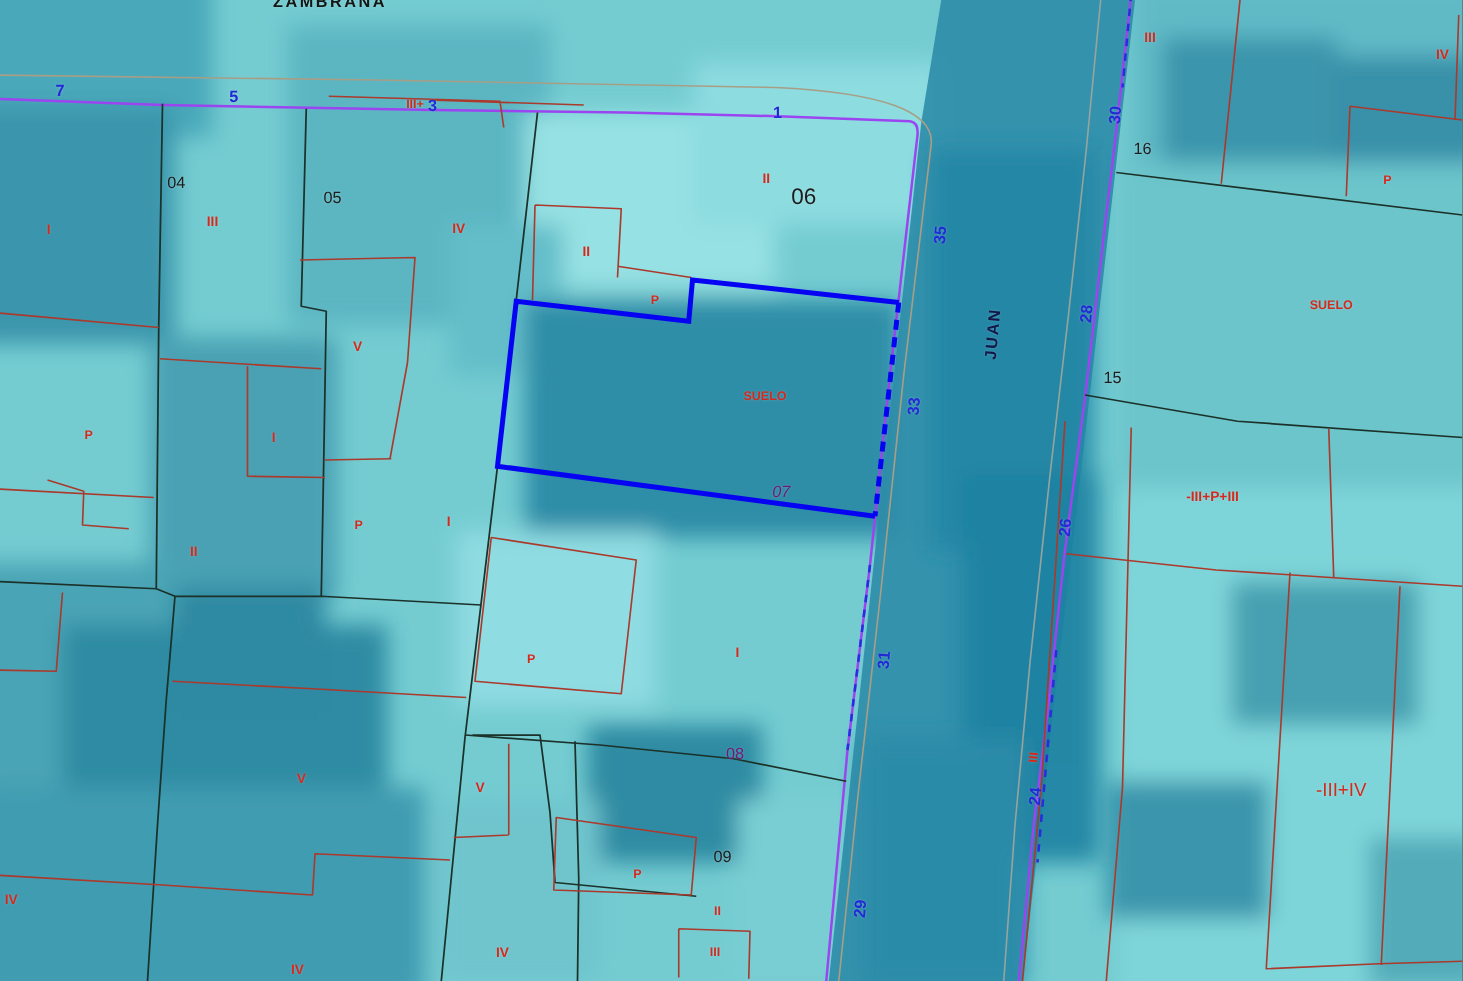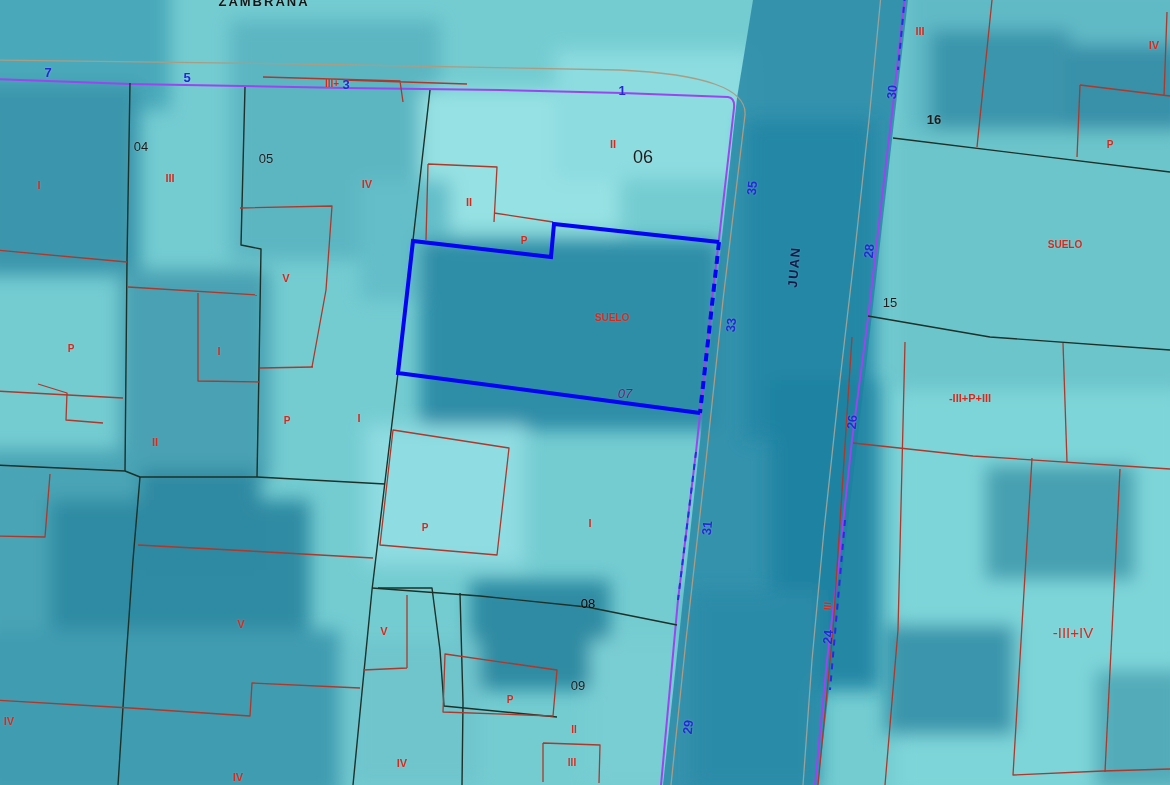--- a/index.html
+++ b/index.html
@@ -130,24 +130,24 @@
       <path class="sel-solid" d="M700,413 L398,373 L413,241 L551,257 L554,224 L719,242"></path>
       <path class="sel-dash" d="M719,242 L700,413"></path>
     </g>
   </svg>
 
   <div id="labels">
       <div class="map-label" style="left: 141px; top: 146px; color: rgb(29, 29, 29); font-size: 13px; font-weight: 400; transform: translate(-50%, -50%);">04</div>
       <div class="map-label" style="left: 266px; top: 146px; color: rgb(29, 29, 29); font-size: 13px; font-weight: 400; transform: translate(-50%, -50%); margin-top: 12px;">05</div>
       <div class="map-label" style="left: 643px; top: 157px; color: rgb(29, 29, 29); font-size: 18px; font-weight: 400; transform: translate(-50%, -50%);">06</div>
       <div class="map-label" style="left: 625px; top: 393px; color: #701a75; font-size: 13px; font-weight: 400; transform: translate(-50%, -50%); font-style: italic;">07</div>
-      <div class="map-label" style="left: 588px; top: 603px; color: #000000; font-size: 13px; font-weight: 400; transform: translate(-50%, -50%);">08</div>
+      <div class="map-label" style="left: 588px; top: 603px; color: #701a75; font-size: 13px; font-weight: 400; transform: translate(-50%, -50%);">08</div>
       <div class="map-label" style="left: 578px; top: 685px; color: rgb(29, 29, 29); font-size: 13px; font-weight: 400; transform: translate(-50%, -50%);">09</div>
       <div class="map-label" style="left: 890px; top: 302px; color: rgb(29, 29, 29); font-size: 13px; font-weight: 400; transform: translate(-50%, -50%);">15</div>
-      <div class="map-label" style="left: 914px; top: 119px; color: rgb(29, 29, 29); font-size: 13px; font-weight: 700; transform: translate(-50%, -50%); margin-left: 20px;">16</div>
+      <div class="map-label" style="left: 914px; top: 119px; color: rgb(29, 29, 29); font-size: 13px; font-weight: 400; transform: translate(-50%, -50%);">16</div>
       <div class="map-label" style="left: 48px; top: 72px; color: rgb(35, 41, 214); font-size: 13px; font-weight: 700; transform: translate(-50%, -50%);">7</div>
       <div class="map-label" style="left: 187px; top: 77px; color: rgb(35, 41, 214); font-size: 13px; font-weight: 700; transform: translate(-50%, -50%);">5</div>
       <div class="map-label" style="left: 346px; top: 84px; color: rgb(35, 41, 214); font-size: 13px; font-weight: 700; transform: translate(-50%, -50%);">3</div>
       <div class="map-label" style="left: 622px; top: 90px; color: rgb(35, 41, 214); font-size: 13px; font-weight: 700; transform: translate(-50%, -50%);">1</div>
       <div class="map-label" style="left: 752px; top: 188px; color: rgb(35, 41, 214); font-size: 13px; font-weight: 700; transform: translate(-50%, -50%) rotate(-85deg);">35</div>
       <div class="map-label" style="left: 731px; top: 325px; color: rgb(35, 41, 214); font-size: 13px; font-weight: 700; transform: translate(-50%, -50%) rotate(-85deg);">33</div>
       <div class="map-label" style="left: 707px; top: 528px; color: rgb(35, 41, 214); font-size: 13px; font-weight: 700; transform: translate(-50%, -50%) rotate(-85deg);">31</div>
       <div class="map-label" style="left: 688px; top: 727px; color: rgb(35, 41, 214); font-size: 13px; font-weight: 700; transform: translate(-50%, -50%) rotate(-85deg);">29</div>
       <div class="map-label" style="left: 892px; top: 92px; color: rgb(35, 41, 214); font-size: 13px; font-weight: 700; transform: translate(-50%, -50%) rotate(-85deg);">30</div>
       <div class="map-label" style="left: 869px; top: 251px; color: rgb(35, 41, 214); font-size: 13px; font-weight: 700; transform: translate(-50%, -50%) rotate(-85deg);">28</div>

